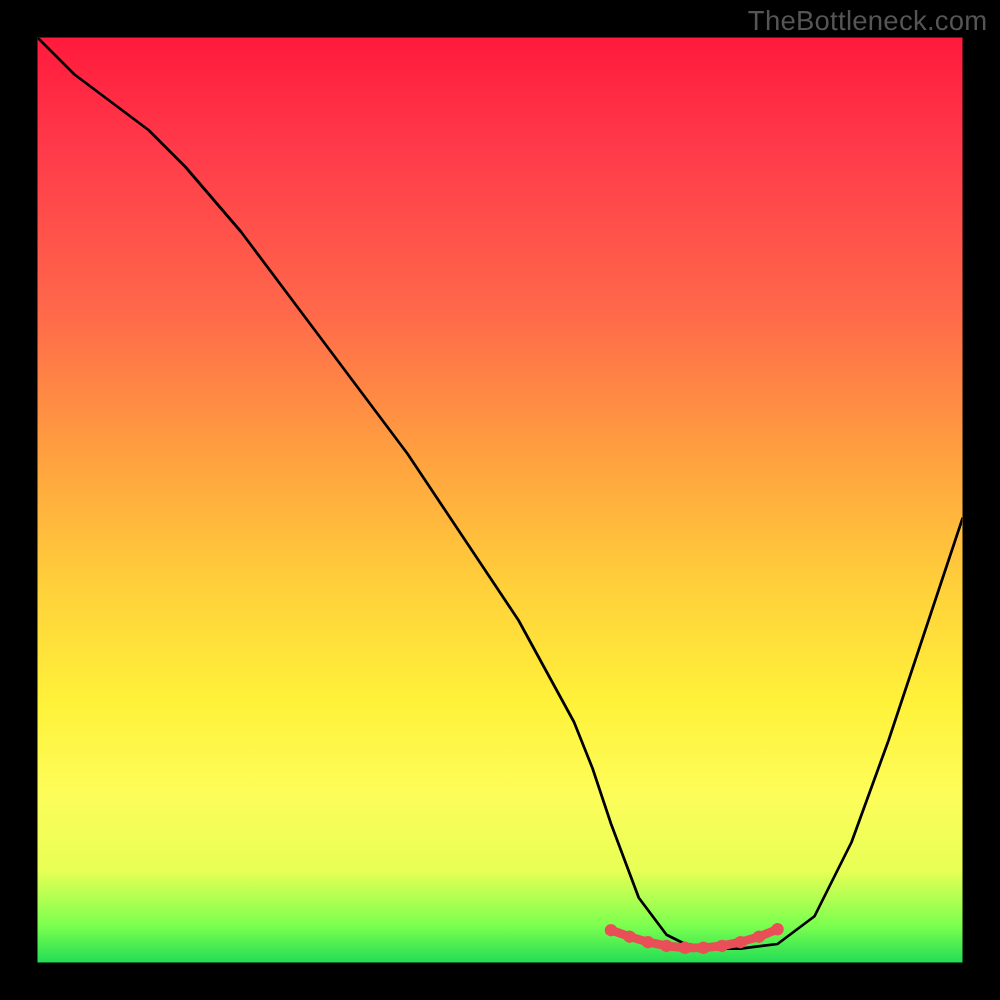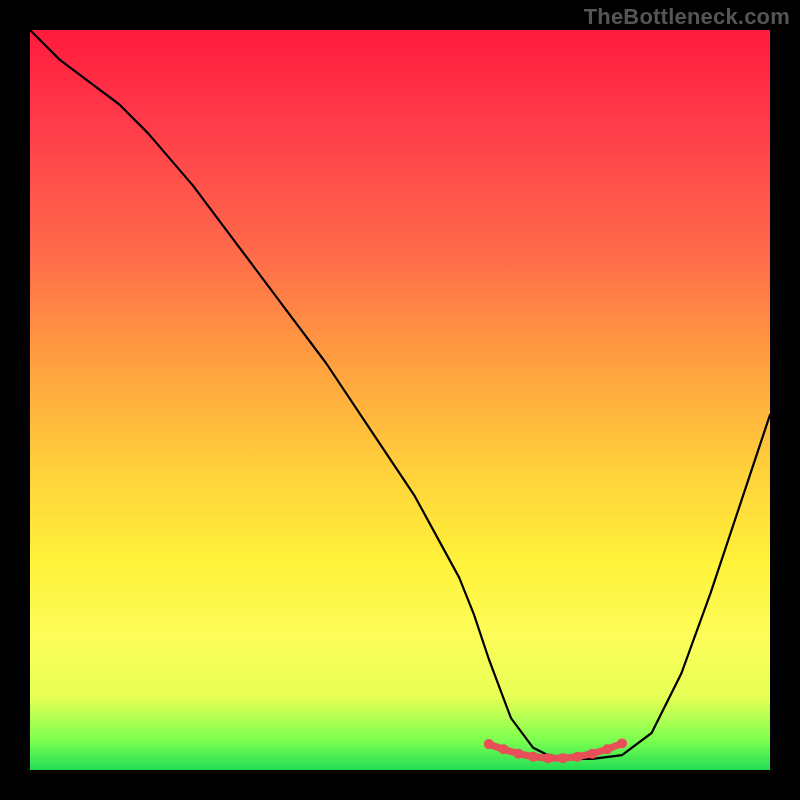--- a/index.html
+++ b/index.html
@@ -16,21 +16,21 @@
     width: 800px;
     height: 800px;
     background: #000;
   }
   .watermark {
     position: absolute;
     top: 4px;
     right: 10px;
     color: #555;
     font-size: 22px;
-    font-weight: 700;
+    font-weight: 400;
     letter-spacing: 0.2px;
     z-index: 5;
   }
   .plot-area {
     position: absolute;
     left: 30px;
     top: 30px;
     width: 740px;
     height: 740px;
     

